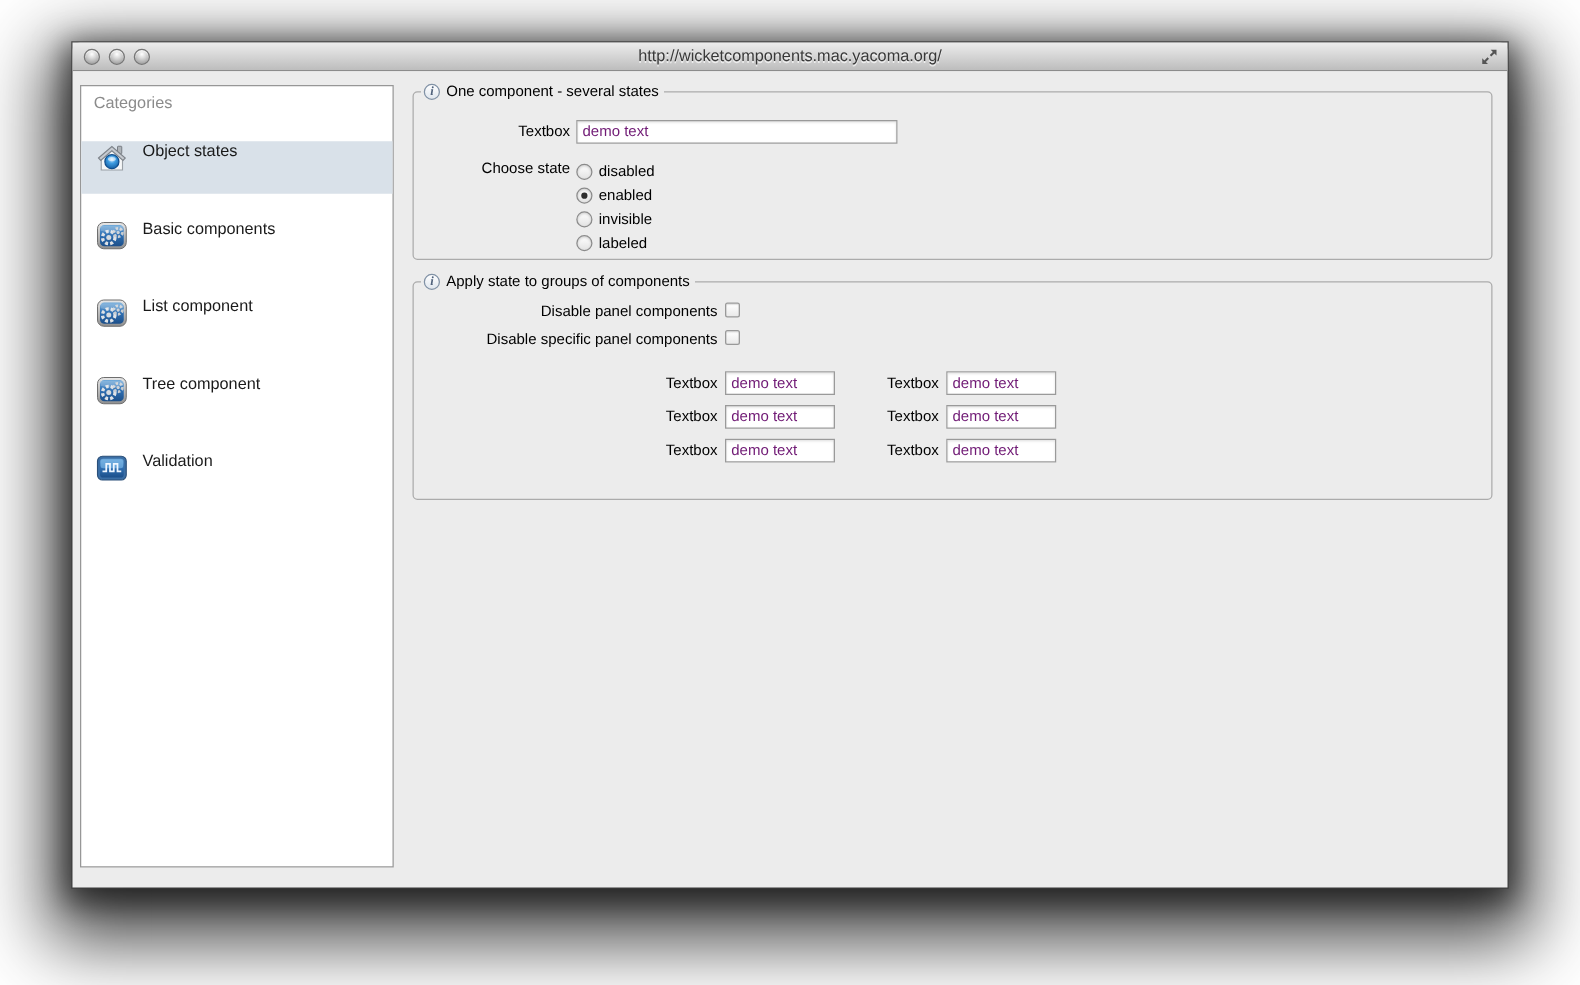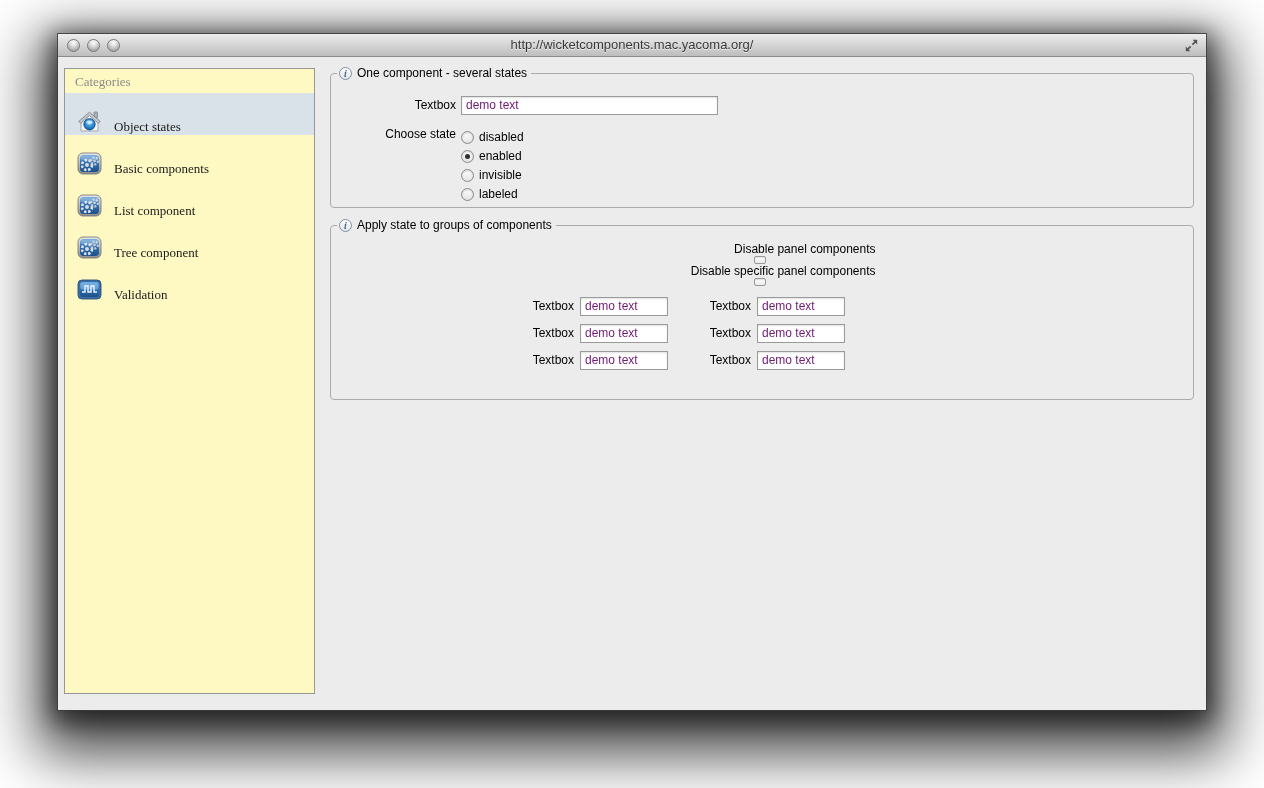--- a/index.html
+++ b/index.html
@@ -32,26 +32,26 @@
     width:13px; height:13px; border-radius:50%;
     border:1px solid #767676;
     background:radial-gradient(circle at 50% 30%, #ffffff 0%, #d9d9d9 35%, #a9a9a9 75%, #949494 100%);
     box-shadow: inset 0 1px 1px rgba(255,255,255,0.8);
   }
   .fs-btn { position:absolute; right:7px; top:4px; width:15px; height:15px; cursor:pointer; }
 
   
   .sidebar {
     position:absolute; left:6px; top:34px; width:251px; height:626px;
-    background:#fef9c3; border:1px solid #979797;font-family:Liberation Serif, serif;
+    background:#ffffff; border:1px solid #979797;
   }
   .cat-header { height:24px; line-height:26px; padding-left:10px;
     font-size:13px; color:#8b8b8b; }
-  .side-item { height:42px; display:flex; align-items:flex-end; gap:11px;
-    padding-left:11px; font-size:13px; color:#1a1a1a; cursor:pointer; }
+  .side-item { height:42px; display:flex; align-items:flex-start; gap:11px;
+    padding-left:11px; font-size:13px; color:#1a1a1a; cursor:pointer;margin-top:20px; }
   .side-item.selected { background:#d9e1e9; }
   .side-item .ic { width:27px; height:27px; flex:0 0 27px; }
 
   
   fieldset {
     position:absolute; border:1px solid #ababab; border-radius:4px;
     padding:2px 10px 8px 6px; background:transparent;
   }
   #fs1 { left:272px; top:32px;  width:864px; height:142px; }
   #fs2 { left:272px; top:184px; width:864px; height:182px; }
@@ -81,21 +81,21 @@
   .opt { display:flex; align-items:flex-end; height:19px; gap:5px; font-size:12px; }
   .radio {
     width:13px; height:13px; border-radius:50%;
     border:1px solid #8a8a8a;
     background:linear-gradient(#ffffff,#e3e3e3);
     box-shadow: inset 0 1px 2px rgba(0,0,0,0.18);
     display:flex; align-items:center; justify-content:center; cursor:pointer;
   }
   .radio.checked::after { content:""; width:5px; height:5px; border-radius:50%; background:#2e2e2e; }
 
-  .cbrow { display:flex; align-items:center; height:22px;flex-direction:column; }
+  .cbrow { display:flex; align-items:flex-start; height:22px; }
   .cbrow:first-of-type { margin-top:8px; }
   .checkbox {
     width:12px; height:12px; border-radius:2px;
     border:1px solid #999999;
     background:linear-gradient(#ffffff,#e9e9e9);
     box-shadow: inset 0 1px 1px rgba(0,0,0,0.12);
     cursor:pointer;
   }
   .grid { margin-top:10px; }
   .grow { display:flex; align-items:center; height:20px; margin-bottom:7px; }

